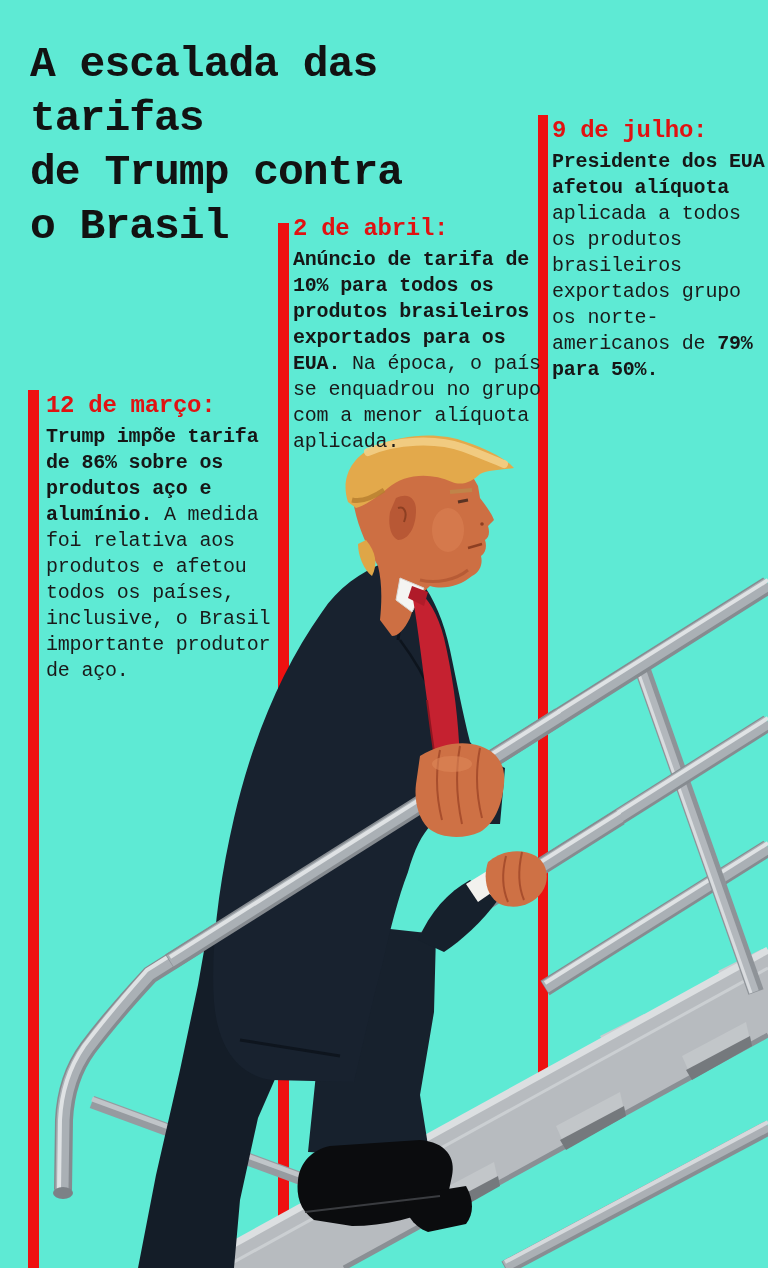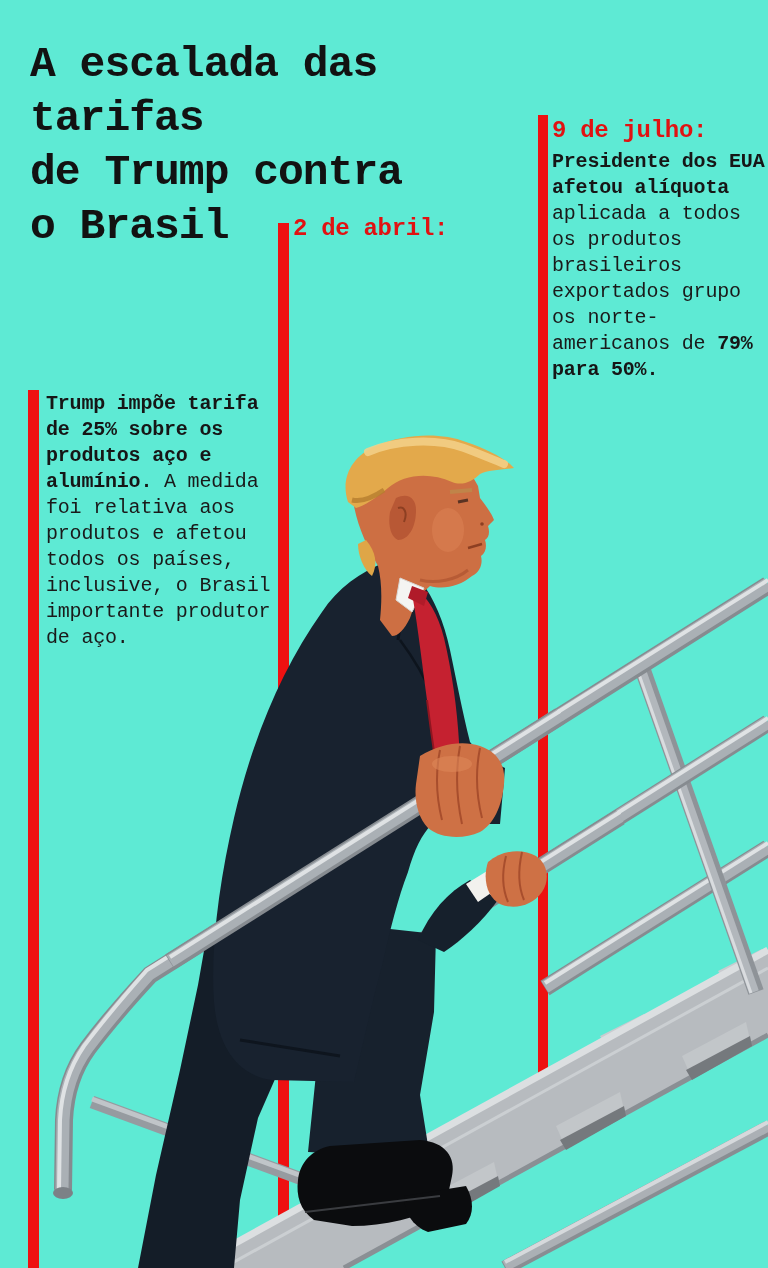--- a/index.html
+++ b/index.html
@@ -178,25 +178,27 @@
       <path d="M 506,856 C 502,872 502,888 508,902" fill="none" stroke="#a84e2d" stroke-width="2"></path>
       <path d="M 522,852 C 518,870 518,886 524,900" fill="none" stroke="#a84e2d" stroke-width="2"></path>
     </g>
   </svg>
 
   <h1 class="headline">A escalada das tarifas
 de Trump contra
 o Brasil</h1>
 
   <div class="entry entry-march">
-    <p><span class="lead">Trump impõe tarifa de 25% sobre os produtos aço e alumínio.</span><span> A medida foi relativa aos produtos e afetou todos os países, inclusive, o Brasil importante produtor de aço.</span></p>
+    <h2>12 de março:</h2>
+    <p><span class="lead">Trump impõe tarifa de 86% sobre os produtos aço e alumínio.</span><span> A medida foi relativa aos produtos e afetou todos os países, inclusive, o Brasil importante produtor de aço.</span></p>
   </div>
 
   <div class="entry entry-april">
     <h2>2 de abril:</h2>
+    <p><span class="lead">Anúncio de tarifa de 10% para todos os produtos brasileiros exportados para os EUA.</span><span> Na época, o país se enquadrou no grupo com a menor alíquota aplicada.</span></p>
   </div>
 
   <div class="entry entry-july">
     <h2>9 de julho:</h2>
     <p><span class="lead">Presidente dos EUA afetou alíquota</span><span> aplicada a todos os produtos brasileiros exportados grupo os norte-americanos de </span><span class="lead">79% para 50%.</span></p>
   </div>
 
 </div>
 
 </body></html>

